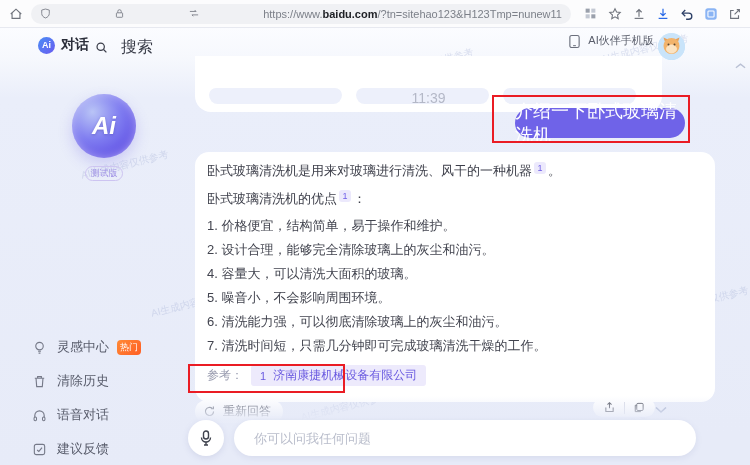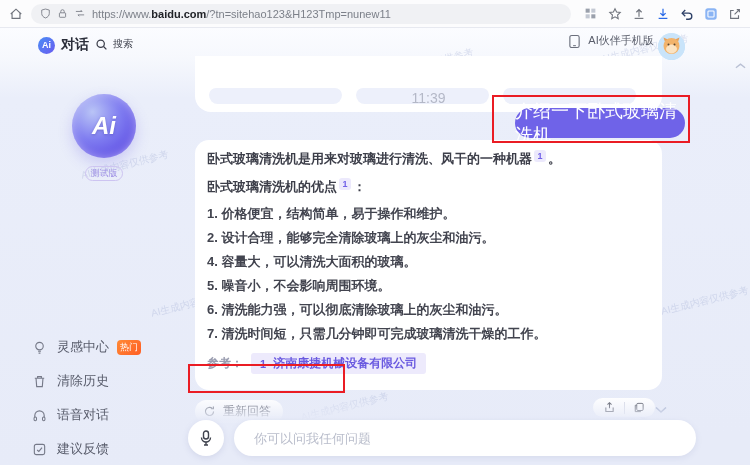--- a/index.html
+++ b/index.html
@@ -4,40 +4,40 @@
 <style>
   * { margin:0; padding:0; box-sizing:border-box; }
   html,body { width:750px; height:465px; overflow:hidden; font-family:"Liberation Sans", sans-serif; }
   .stage { position:relative; width:750px; height:465px; background:#e9edf9; overflow:hidden; }
 
   
   .browser-bar { position:absolute; left:0; top:0; width:750px; height:28px; background:#fcfcfd;
     border-bottom:1px solid #e7e9f0; display:flex; align-items:center; padding:0 8px; gap:8px; z-index:40; }
   .bicon { width:15px; height:15px; display:flex; align-items:center; justify-content:center; flex:none; cursor:pointer; }
   .addr-pill { height:20px; flex:none; width:540px; background:#f0f1f4; border-radius:10px;
-    display:flex; align-items:center; gap:6px; padding:0 9px; }
+    display:flex; align-items:center; gap:6px; padding:0 9px;justify-content:space-between; }
   .addr-pill svg { flex:none; }
   .url { font-size:11px; color:#7c8089; white-space:nowrap; overflow:hidden; }
   .url b { color:#202227; font-weight:bold; }
   .ext-row { display:flex; align-items:center; gap:9px; margin-left:4px; }
 
   
   .page { position:absolute; left:0; top:28px; width:750px; height:437px;
     background:linear-gradient(180deg,#fbfcff 0px,#f6f8fd 30px,#eaeefa 70px,#e7ebf8 100%); }
   .wm { position:absolute; font-size:10px; color:rgba(150,162,205,0.30); transform:rotate(-14deg);
     white-space:nowrap; pointer-events:none; z-index:3; }
 
   
   .app-header { position:absolute; left:0; top:0; width:750px; height:34px; z-index:10; }
   .brand { position:absolute; left:38px; top:8px; display:flex; align-items:center; gap:6px; cursor:pointer; }
   .brand-badge { width:17px; height:17px; border-radius:50%; background:linear-gradient(135deg,#4a8df5,#6a5cf0);
     color:#fff; font-size:9px; font-weight:bold; display:flex; align-items:center; justify-content:center; }
   .brand-label { font-size:14px; color:#2b2e3a; font-weight:bold;text-align:center; }
   .hsearch { position:absolute; left:95px; top:9px; display:flex; align-items:center; gap:5px; cursor:pointer; }
-  .hsearch span { font-size:10px; color:#3a3d49; }
+  .hsearch span { font-size:16px; color:#3a3d49;margin-left:8px; }
   .mobile-entry { position:absolute; left:568px; top:6px; display:flex; gap:7px; cursor:pointer; width:100px; }
   .mobile-label { font-size:11px; color:#5a5e6b; line-height:12px; text-align:center; width:66px; }
   .avatar { position:absolute; left:658px; top:5px; width:27px; height:27px; border-radius:50%;
     background:linear-gradient(180deg,#cfe7fb,#b9dcf9); overflow:hidden; cursor:pointer; }
   .top-chev { position:absolute; left:735px; top:28px; z-index:11; }
 
   
   .side-logo { position:absolute; left:72px; top:66px; width:64px; height:64px; border-radius:50%;
     background:radial-gradient(circle at 32% 28%, #b9c4f6 0%, #7e7bf0 45%, #6456e6 75%, #8a7df2 100%);
     box-shadow:0 6px 14px rgba(110,100,230,.25), inset 0 0 10px rgba(255,255,255,.45);
@@ -57,22 +57,22 @@
   .chips { position:absolute; left:14px; top:32px; display:flex; gap:14px; }
   .chip { width:133px; height:16px; background:#edf0fb; border-radius:8px 8px 10px 10px; cursor:pointer; }
   .timestamp { position:absolute; left:195px; top:62px; width:467px; text-align:center; font-size:14px;
     color:#b4b8c7; z-index:4; }
   .user-bubble { position:absolute; left:515px; top:80px; width:170px; height:30px; background:#6f63e8;
     border-radius:16px; color:#fff; font-size:18px; display:flex; align-items:center; justify-content:center; z-index:5; }
   .annotation { position:absolute; border:2px solid #ea1c24; z-index:30; pointer-events:none; }
   .anno-1 { left:492px; top:67px; width:198px; height:48px; }
   .anno-2 { left:188px; top:336px; width:157px; height:29px; }
 
-  .answer-card { position:absolute; left:195px; top:112px; width:467px; height:250px; background:#fff;
-    border-radius:14px; padding:10px 14px 6px 12px; z-index:4;font-weight:bold; }
+  .answer-card { position:absolute; left:195px; top:124px; width:520px; height:250px; background:#fff;
+    border-radius:14px; padding:10px 14px 6px 12px; z-index:4; }
   .ans-line { font-size:13px; line-height:16px; color:#42444f; margin-bottom:8px; }
   .ans-intro, .ans-sub { margin-bottom:11px; color:#3c3e49; }
   .cite { display:inline-flex; align-items:center; justify-content:center; min-width:12px; height:12px;
     background:#ece9fc; color:#7160e8; font-size:9px; border-radius:3px; vertical-align:4px; margin:0 2px; cursor:pointer; }
   .ref-row { display:flex; align-items:center; gap:8px; margin-top:11px; }
   .ref-label { font-size:12px; color:#9a9db0; }
   .ref-pill { display:flex; align-items:center; gap:7px; background:#edeafc; border-radius:3px;
     padding:2px 9px; cursor:pointer; }
   .ref-pill .idx { font-size:11px; color:#6a5ae0; }
   .ref-pill .src { font-size:12px; color:#6a5ae0; }

